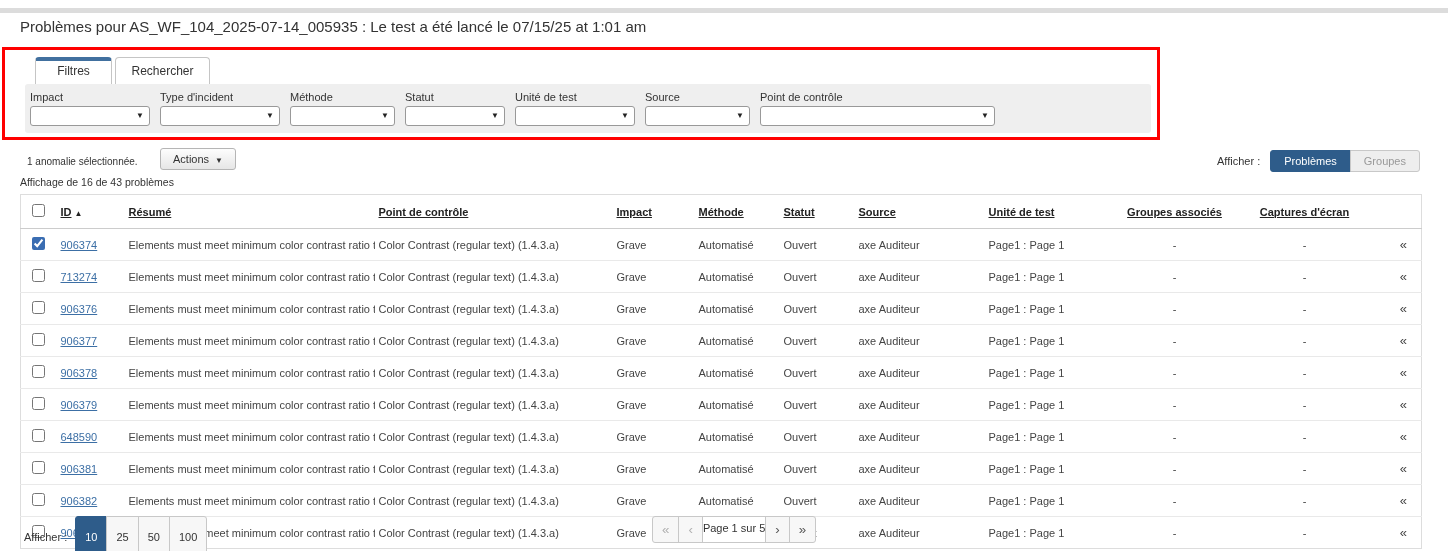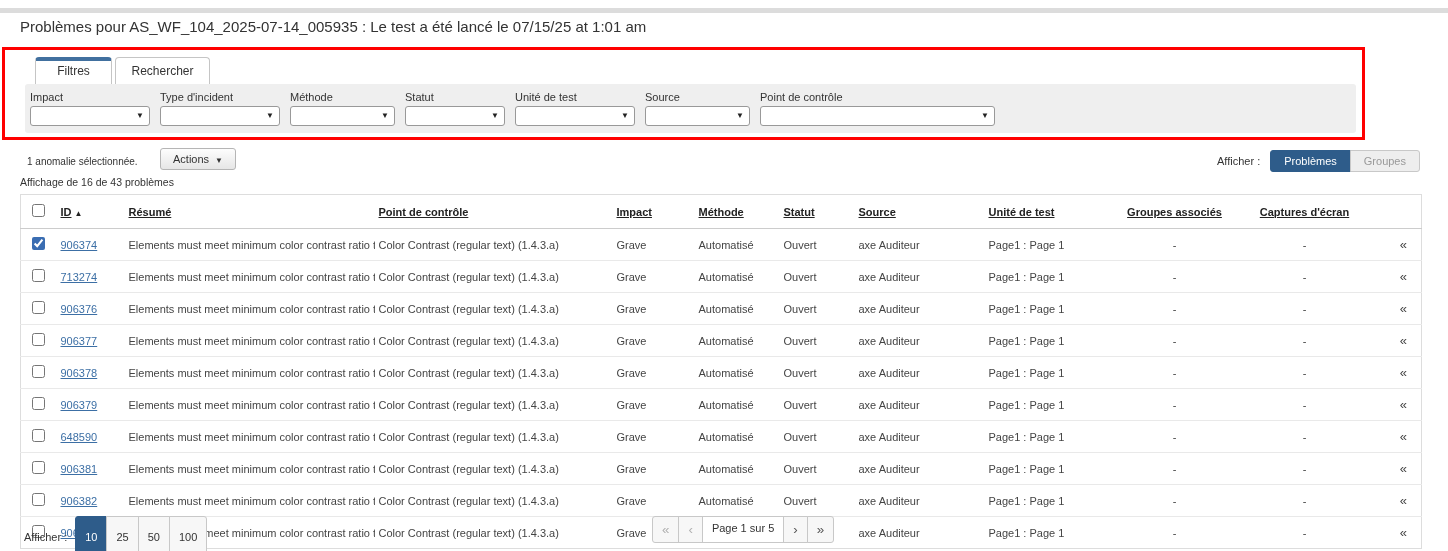--- a/index.html
+++ b/index.html
@@ -8,21 +8,21 @@
   }
   *{box-sizing:border-box; margin:0; padding:0;}
   body{
     width:1448px; height:551px; position:relative; background:#fff; overflow:hidden;
     font-family:"Liberation Sans", sans-serif; color:var(--text);
   }
   .top-strip{position:absolute; top:8px; left:0; right:0; height:5px; background:#dcdcdc;}
   .page-title{position:absolute; top:18px; left:20px; font-size:15px; color:#333;}
 
   
-  .annotation-box{position:absolute; top:47px; left:2px; width:1363px; height:93px;
+  .annotation-box{position:absolute; top:47px; left:2px; width:1158px; height:93px;
     border:3px solid var(--annotation);}
   .tabs{position:absolute; top:7px; left:30px; display:flex; z-index:2;}
   .tab{background:#fff; border:1px solid #c5c5c5; border-bottom:none; border-radius:4px 4px 0 0;
     padding:6px 0; width:95px; text-align:center; font-size:12px; color:#333; margin-right:3px; cursor:pointer;}
   .tab.active{border-top:4px solid var(--tab-top); padding-top:3px; width:77px;}
   .filter-panel{position:absolute; top:34px; left:20px; right:6px; bottom:4px;
     background:var(--panel); border-radius:3px;}
   .filters{display:flex; padding:7px 0 0 5px;}
   .filter{margin-right:10px;}
   .filter .flabel{font-size:11px; color:#333; display:block; margin-bottom:3px;}
@@ -65,21 +65,21 @@
     background:#f7f7f7; color:#333; margin-left:-1px; cursor:pointer; font-size:11px;}
   .ps.first{border-radius:3px 0 0 3px; margin-left:0;}
   .ps.lastb{border-radius:0 3px 3px 0;}
   .ps.active{background:var(--accent); border-color:var(--accent); color:#fff;}
   .pager{position:absolute; left:652px; top:516px; display:flex; font-size:11px;}
   .pg{padding:5px 9px; border:1px solid var(--border); background:#f7f7f7; color:#555;
     margin-left:-1px; cursor:pointer; text-align:center;}
   .pg.disabled{color:#b0b0b0; cursor:default;}
   .pg.first{border-radius:3px 0 0 3px; margin-left:0;}
   .pg.lastb{border-radius:0 3px 3px 0;}
-  .pg.page-label{background:#fff; padding:5px 9px; color:#333; cursor:default;}
+  .pg.page-label{background:#fff; padding:5px 0; color:#333; cursor:default;}
 </style>
 </head>
 <body>
 
 <div class="top-strip"></div>
 <div class="page-title">Problèmes pour AS_WF_104_2025-07-14_005935 : Le test a été lancé le 07/15/25 at 1:01 am</div>
 
 <div class="annotation-box">
   <div class="tabs">
       <div class="tab active">Filtres</div>

